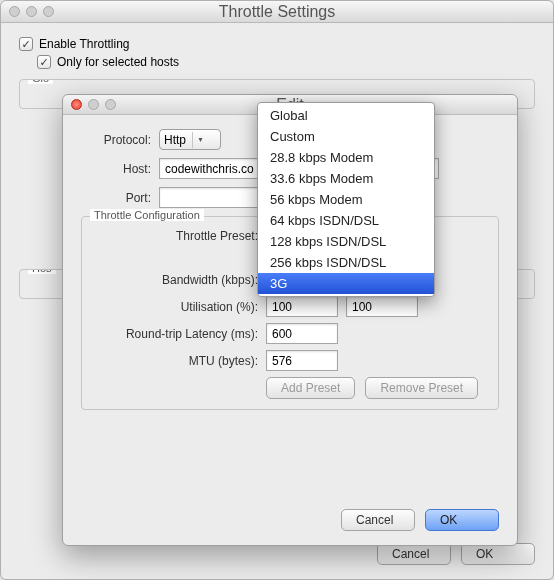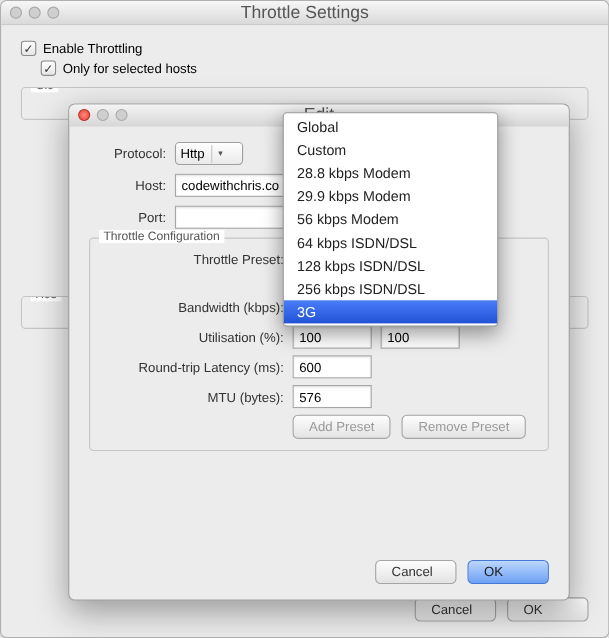--- a/index.html
+++ b/index.html
@@ -222,21 +222,21 @@
     bottom: 14px;
     right: 18px;
     display: flex;
     gap: 10px;
   }
   
   .popup {
     position: absolute;
     top: 102px;
     left: 257px;
-    width: 196px;
+    width: 178px;
     background: #fff;
     border: 1px solid #9a9a9a;
     border-radius: 4px;
     box-shadow: 0 6px 18px rgba(0,0,0,0.4);
     z-index: 50;
     padding: 2px 0;
   }
   .popup .item {
     padding: 2px 12px;
     font-size: 13px;
@@ -361,19 +361,19 @@
   <div class="sheet-btns">
     <div class="btn">Cancel</div>
     <div class="btn default">OK</div>
   </div>
 </div>
 
 <div class="popup">
   <div class="item">Global</div>
   <div class="item">Custom</div>
   <div class="item">28.8 kbps Modem</div>
-  <div class="item">29.9 kbps Modem</div>
+  <div class="item">33.6 kbps Modem</div>
   <div class="item">56 kbps Modem</div>
   <div class="item">64 kbps ISDN/DSL</div>
   <div class="item">128 kbps ISDN/DSL</div>
   <div class="item">256 kbps ISDN/DSL</div>
   <div class="item selected">3G</div>
 </div>
 
 </body></html>

